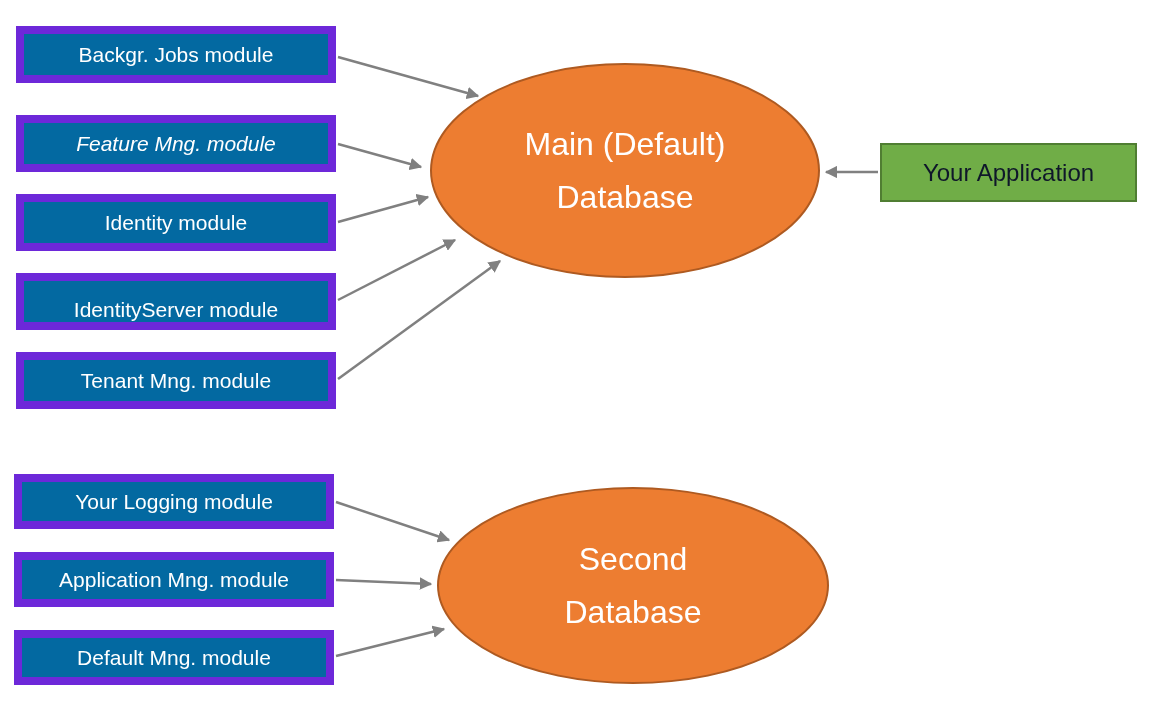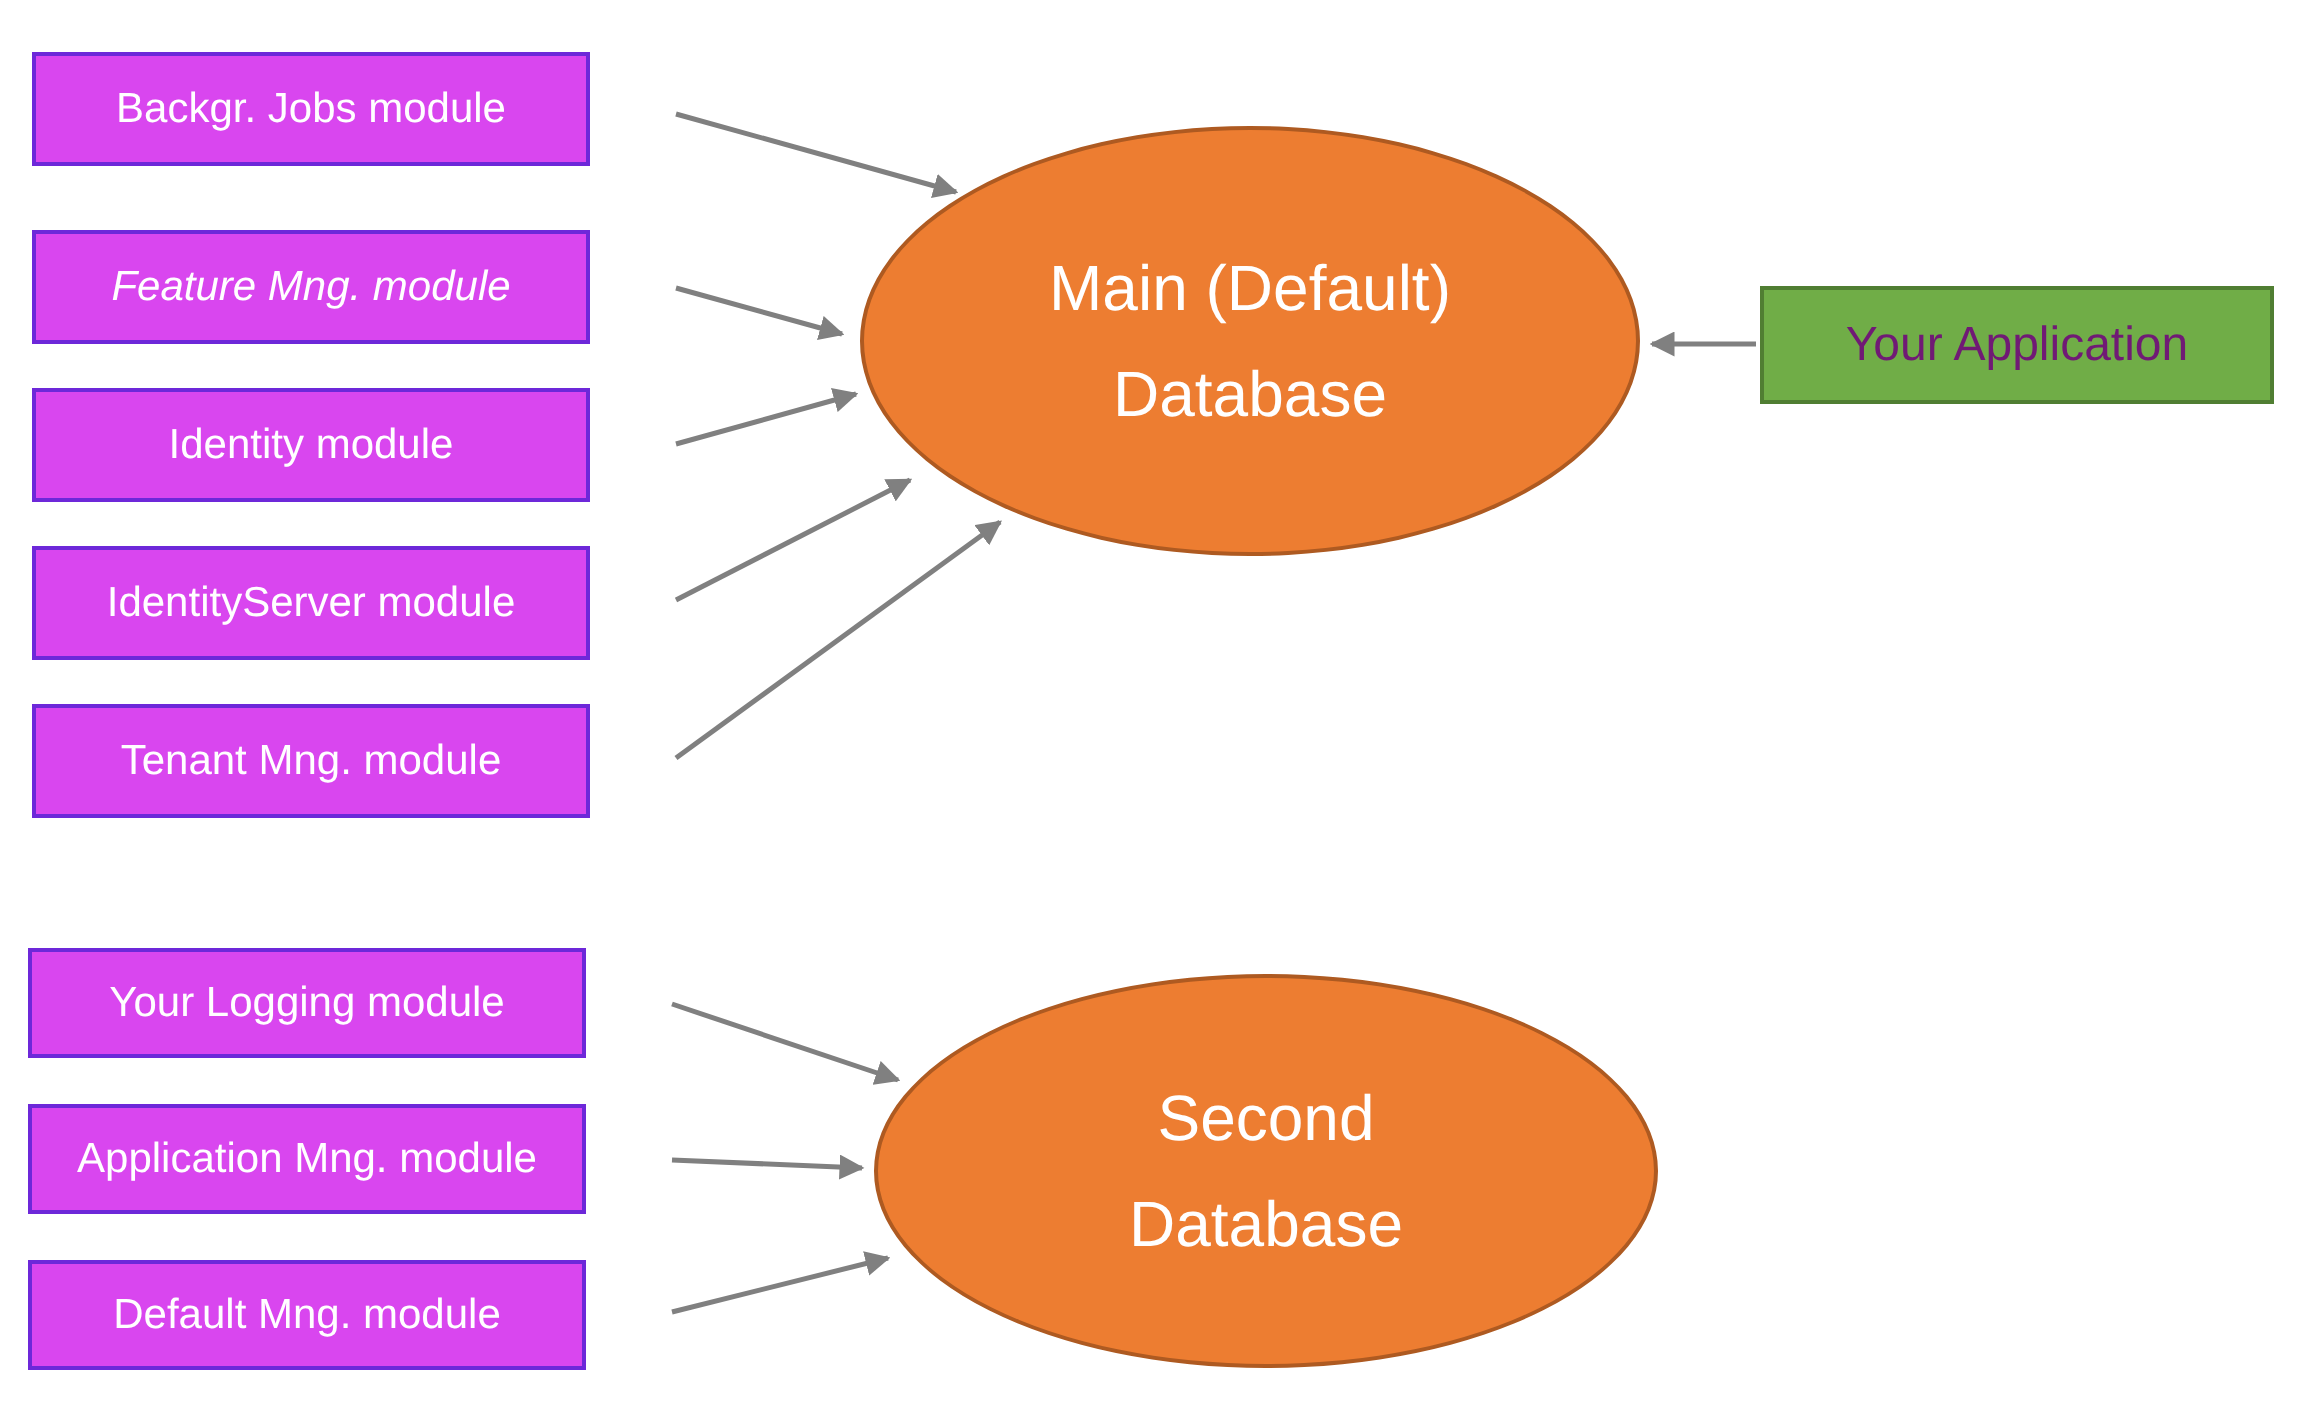--- a/index.html
+++ b/index.html
@@ -18,23 +18,23 @@
   .arrow-layer {
     position: absolute;
     left: 0;
     top: 0;
     width: 1153px;
     height: 711px;
     pointer-events: none;
   }
   .module-box {
     position: absolute;
-    width: 279px;
-    background: #d946ef;
-    border: 2px solid #6d28d9;
+    width: 320px;
+    background: #0369a1;
+    border: 8px solid #6d28d9;
     box-sizing: border-box;
     color: #ffffff;
     display: flex;
     align-items: center;
     justify-content: center;
     font-size: 21px;
     text-align: center;
   }
   .db-ellipse {
     position: absolute;
@@ -48,21 +48,21 @@
     justify-content: center;
     font-size: 32px;
     line-height: 53px;
     text-align: center;
   }
   .app-box {
     position: absolute;
     background: #70ad47;
     border: 2px solid #507e32;
     box-sizing: border-box;
-    color: #701a75;
+    color: #0f172a;
     display: flex;
     align-items: center;
     justify-content: center;
     font-size: 24px;
     text-align: center;
   }
 </style>
 </head>
 <body>
 
@@ -89,21 +89,21 @@
 
   <div class="module-box" style="left:16px; top:26px; height:57px;">
     <span>Backgr. Jobs module</span>
   </div>
   <div class="module-box" style="left:16px; top:115px; height:57px;font-style:italic;">
     <span>Feature Mng. module</span>
   </div>
   <div class="module-box" style="left:16px; top:194px; height:57px;">
     <span>Identity module</span>
   </div>
-  <div class="module-box" style="left:16px; top:273px; height:57px;">
+  <div class="module-box" style="left:16px; top:273px; height:57px;align-items:flex-end;">
     <span>IdentityServer module</span>
   </div>
   <div class="module-box" style="left:16px; top:352px; height:57px;">
     <span>Tenant Mng. module</span>
   </div>
 
   <div class="db-ellipse" style="left:430px; top:63px; width:390px; height:215px;">
     <div>Main (Default)</div>
     <div>Database</div>
   </div>

